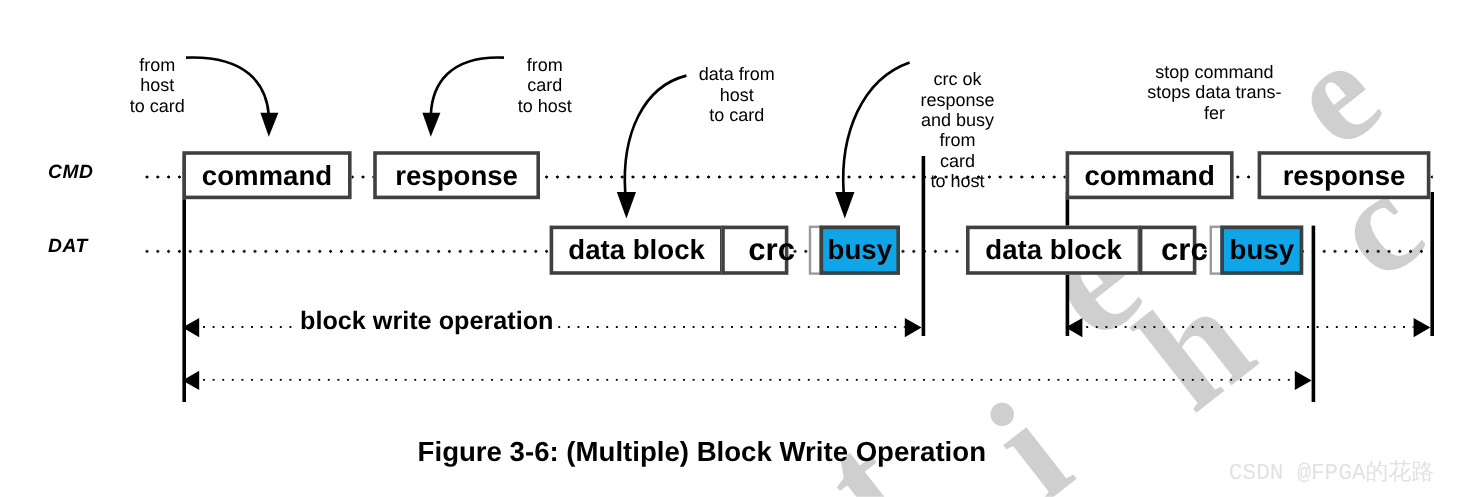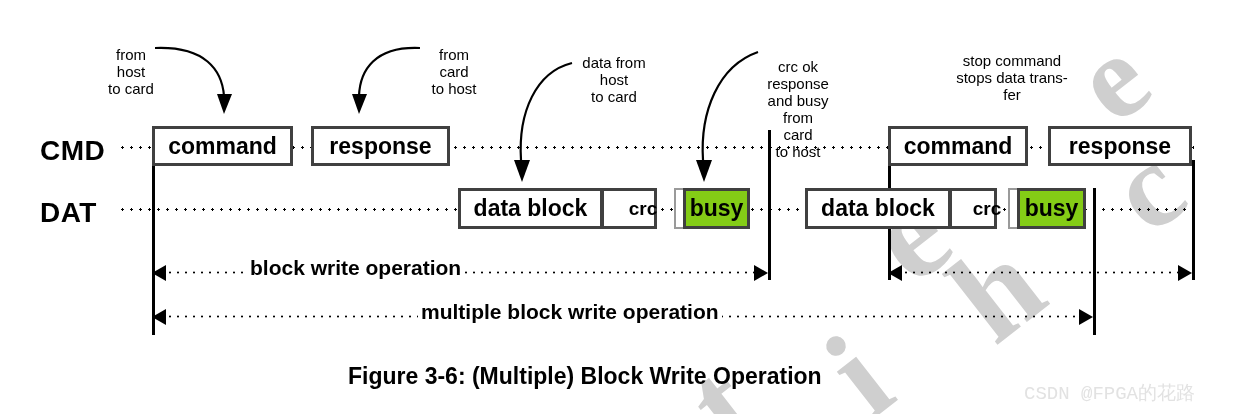--- a/index.html
+++ b/index.html
@@ -9,33 +9,33 @@
   #stage{position:absolute;left:0;top:0;width:1236px;height:414px;}
 
   
   .wm-diag{position:absolute;color:#cfcfcf;font-weight:bold;
            font-family:"Liberation Serif",serif;
            transform:rotate(-38deg);transform-origin:50% 50%;
            white-space:nowrap;user-select:none;}
   .wm-csdn{position:absolute;color:#e2e2e2;font-size:19px;white-space:nowrap;font-family:Liberation Mono, monospace;}
 
   
-  .rowlabel{position:absolute;font-weight:bold;font-size:28px;letter-spacing:.5px;}
+  .rowlabel{position:absolute;font-weight:bold;font-size:16px;letter-spacing:.5px;font-style:italic;}
 
   
   .busdots{position:absolute;height:3px;
     background-image:radial-gradient(circle,#000 1.1px,transparent 1.2px);
     background-size:9px 3px;background-repeat:repeat-x;background-position:0 50%;}
 
   
   .pkt{position:absolute;border:3px solid #404040;background:#fff;box-sizing:border-box;
        display:flex;align-items:center;justify-content:center;
        font-weight:bold;font-size:23px;white-space:nowrap;}
-  .pkt.shade{background:#84cc16;border-width:3px;text-align:right;}
-  .pkt.sm{font-size:19px;padding-left:28px;}
+  .pkt.shade{background:#0ea5e9;border-width:3px;text-align:right;}
+  .pkt.sm{font-size:26px;padding-left:28px;}
 
   
   .sliver{position:absolute;border:2px solid #9a9a9a;background:#fff;box-sizing:border-box;}
 
   
   .vline{position:absolute;width:3px;background:#000;}
 
   
   .spanline{position:absolute;height:3px;
     background-image:radial-gradient(circle,#000 1.05px,transparent 1.15px);
@@ -161,17 +161,16 @@
   <div class="arrowR" style="left:754px;top:265px;"></div>
   <div class="spanlabel" style="left:247px;top:256px;">block write operation</div>
 
   <div class="arrowL" style="left:888px;top:265px;"></div>
   <div class="spanline" style="left:902px;top:271px;width:276px;"></div>
   <div class="arrowR" style="left:1178px;top:265px;"></div>
 
   <div class="arrowL" style="left:152px;top:309px;"></div>
   <div class="spanline" style="left:166px;top:315px;width:913px;"></div>
   <div class="arrowR" style="left:1079px;top:309px;"></div>
-  <div class="spanlabel" style="left:418px;top:300px;">multiple block write operation</div>
 
   <div class="caption" style="left:348px;top:363px;">Figure 3-6: (Multiple) Block Write Operation</div>
 
 </div>
 
 </body></html>

